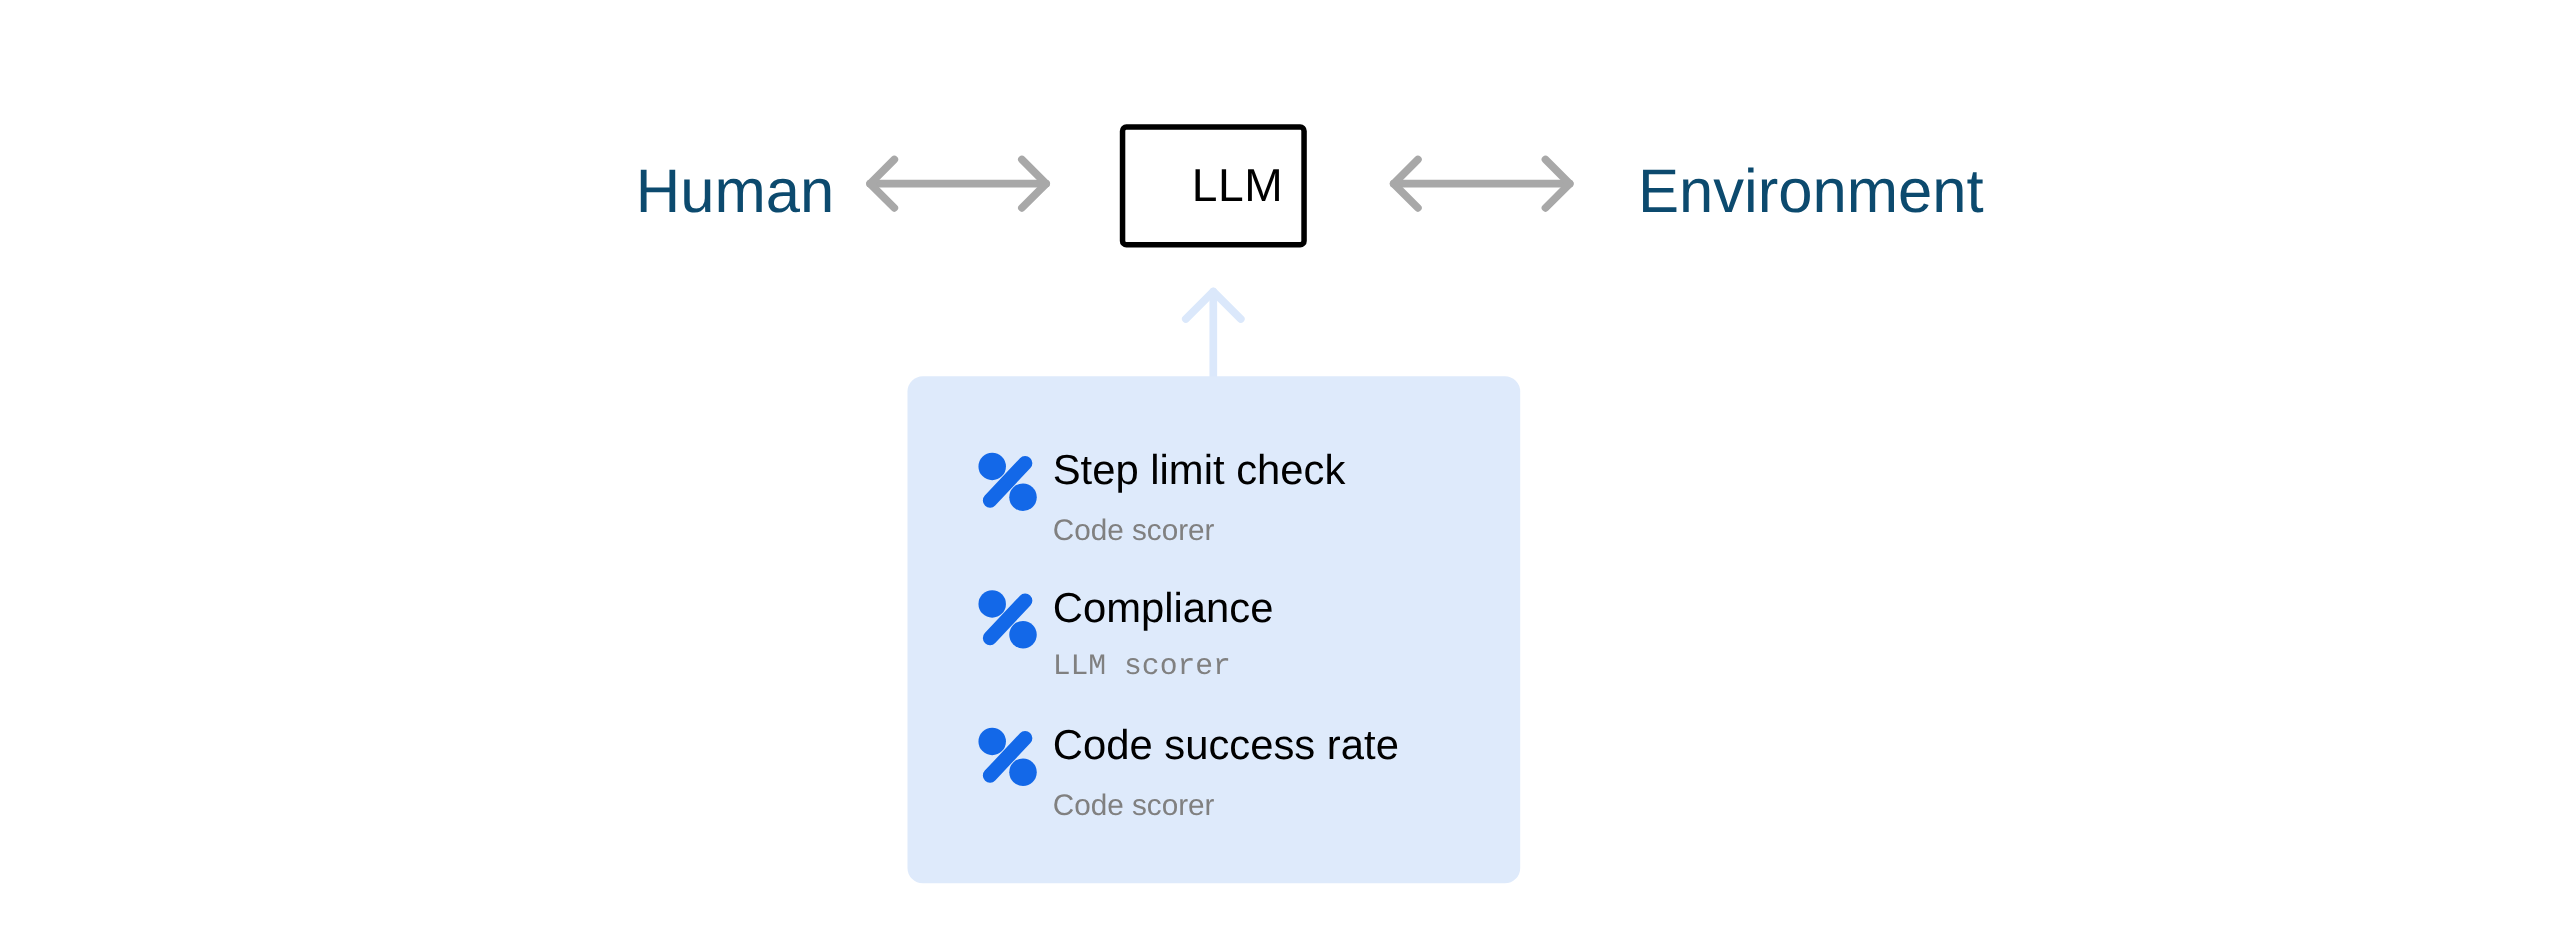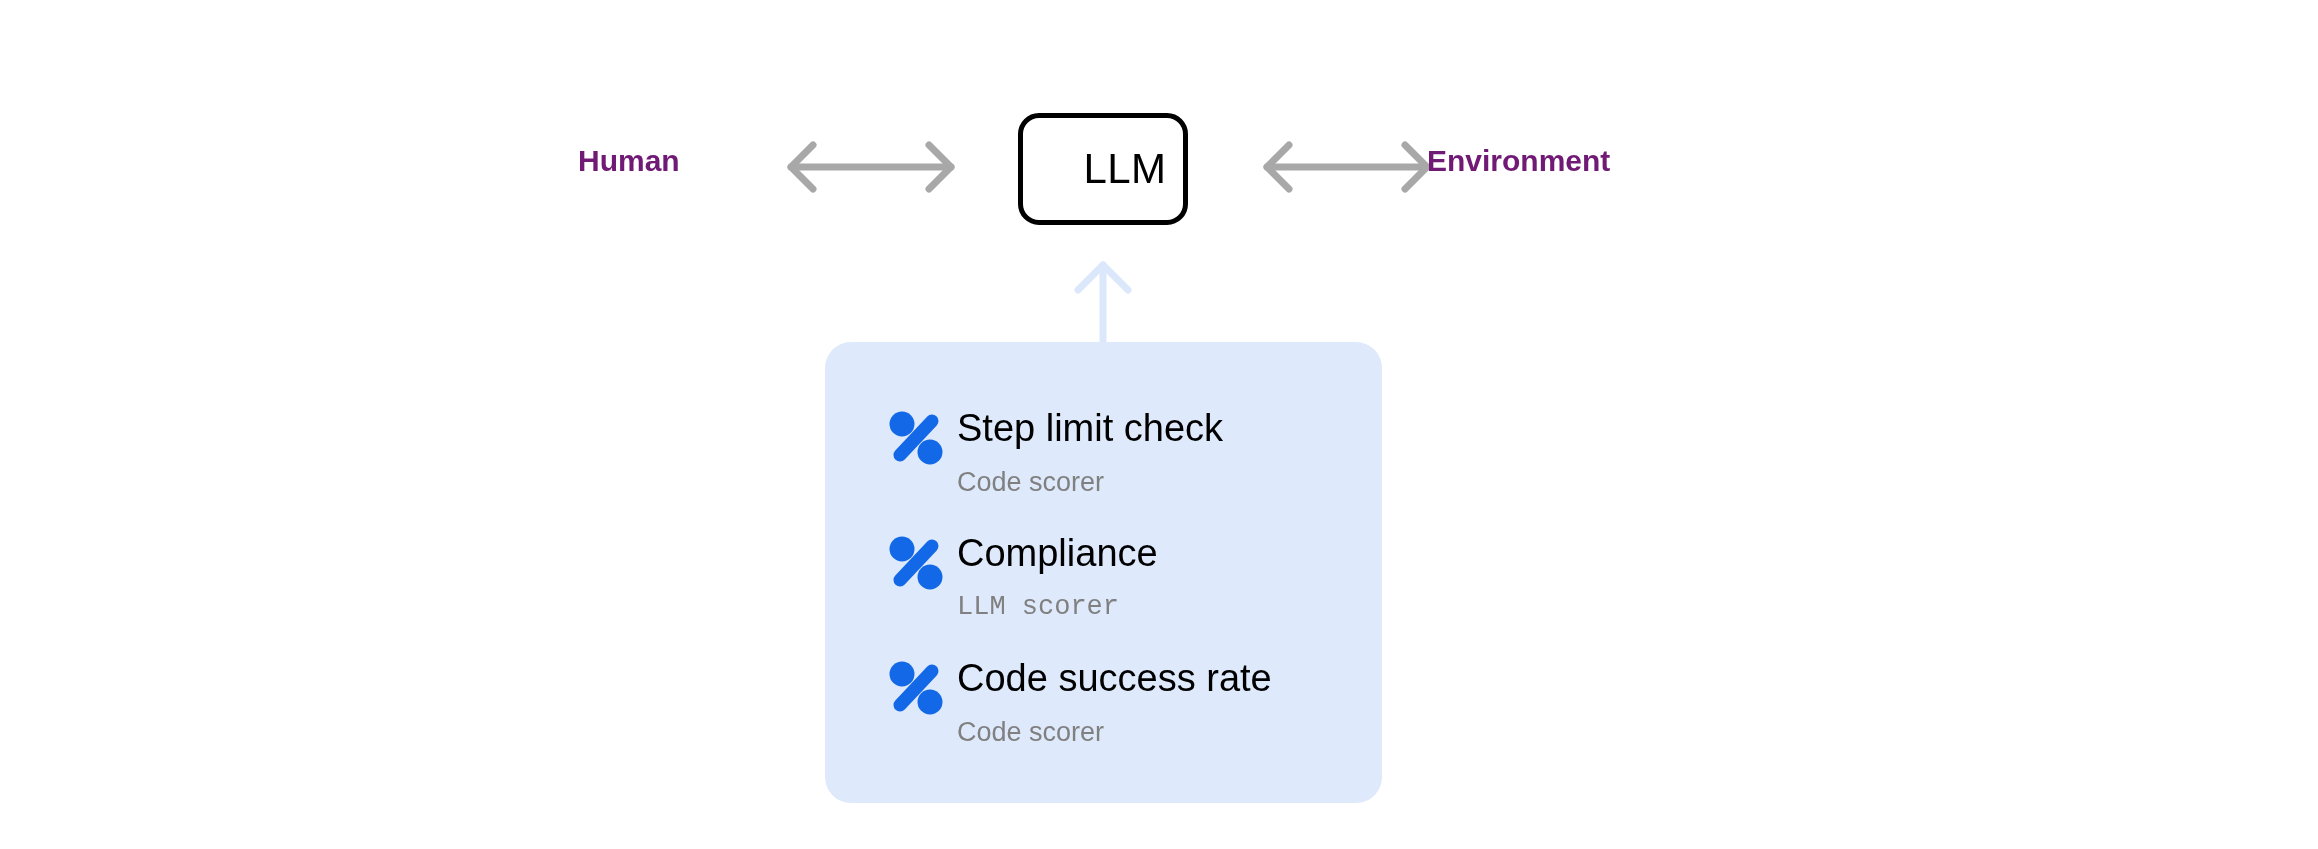--- a/index.html
+++ b/index.html
@@ -16,47 +16,46 @@
     position: relative;
     width: 2318px;
     height: 849px;
     background: #ffffff;
     overflow: hidden;
   }
 
   
   .end-label {
     position: absolute;
-    font-size: 30px;
+    font-size: 56px;
     line-height: 1;
-    color: #701a75;
+    color: #0c4a6e;
     white-space: nowrap;
-    font-weight: bold;
   }
   #human-label  { left: 578px;  top: 146px; }
-  #env-label    { left: 1427px; top: 146px; }
+  #env-label    { left: 1489px; top: 146px; }
 
   .double-arrow {
     position: absolute;
     top: 137px;
     width: 180px;
     height: 60px;
   }
   #arrow-human-llm { left: 781px; }
   #arrow-llm-env   { left: 1257px; }
 
   #llm-box {
     position: absolute;
     left: 1018px;
     top: 113px;
     width: 170px;
     height: 112px;
     box-sizing: border-box;
     border: 5px solid #000000;
-    border-radius: 21px;
+    border-radius: 6px;
     background: #ffffff;
     display: flex;
     align-items: center;
     justify-content: center;
     padding-left: 44px;
   }
   #llm-box .llm-text {
     font-size: 42px;
     line-height: 1;
     color: #000000;
@@ -74,21 +73,21 @@
 
   
   #scorer-panel {
     position: absolute;
     left: 825px;
     top: 342px;
     width: 557px;
     height: 461px;
     box-sizing: border-box;
     background: #deeafb;
-    border-radius: 26px;
+    border-radius: 14px;
     padding: 63px 0 12px 60px;
   }
 
   .scorer-row {
     position: relative;
     height: 125px;
     display: flex;
     align-items: flex-start;
   }
 

